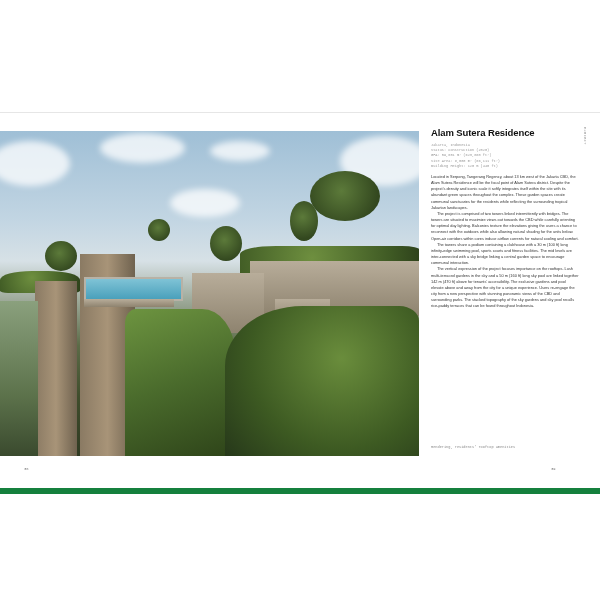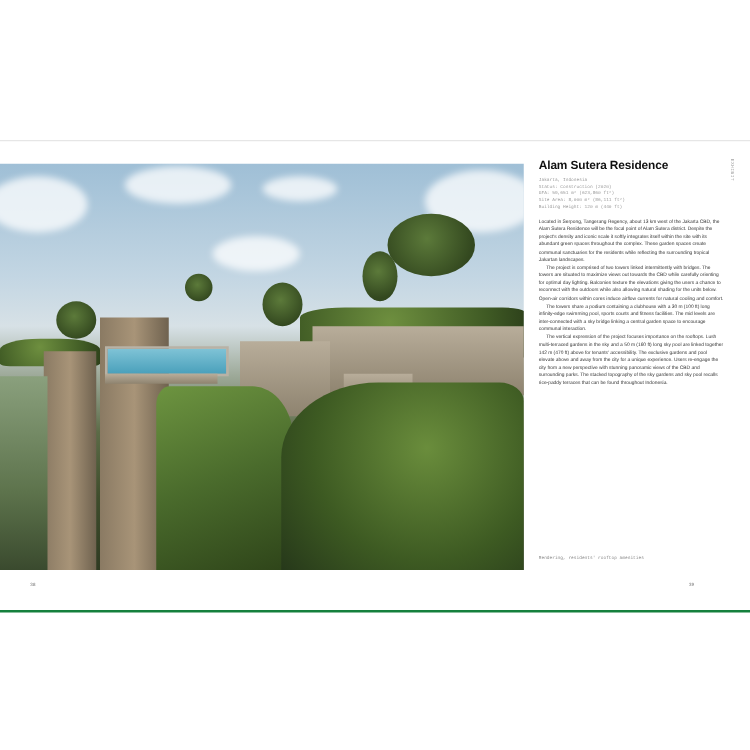--- a/index.html
+++ b/index.html
@@ -1,17 +1,17 @@
 <!DOCTYPE html>
 <html><head>
 <meta charset="utf-8">
 <style>
   html,body{margin:0;padding:0;}
   body{width:600px;height:600px;background:#ffffff;position:relative;overflow:hidden;font-family:"Liberation Sans",sans-serif;}
-  .spread{position:absolute;left:0;top:112px;width:600px;height:375px;background:#ffffff;border-top:1px solid #e6e6e6;border-bottom:2px solid #15803d;}
+  .spread{position:absolute;left:0;top:112px;width:600px;height:375px;background:#ffffff;border-top:1px solid #e6e6e6;border-bottom:6px solid #15803d;}
   .photo{position:absolute;left:0;top:18px;width:419px;height:325px;overflow:hidden;
     background:linear-gradient(180deg,#9fbfd6 0%,#c3d6e3 28%,#d7e1e6 40%,#9eaa9a 52%,#5c6b47 66%,#3f4d2c 82%,#2f3a22 100%);}
   .cloud{position:absolute;border-radius:50%;background:rgba(255,255,255,0.75);filter:blur(3px);}
   .tower{position:absolute;background:linear-gradient(90deg,#8a7a63,#a89478 50%,#6f624f);}
   .green{position:absolute;border-radius:40% 40% 10% 10%;background:radial-gradient(circle at 40% 30%,#6e8f3f,#3f5a24 70%,#2c3f1a);}
   .pool{position:absolute;background:linear-gradient(180deg,#7fc3d6,#4aa0bb);border:2px solid #b8b2a6;}
   .concrete{position:absolute;background:linear-gradient(180deg,#b8ad9a,#8e836f);}
   .tree{position:absolute;border-radius:50%;background:radial-gradient(circle at 45% 40%,#5c7a3a,#33481f 75%);}
   .textcol{position:absolute;left:431px;top:14px;width:148px;}
   .title{font-size:9.5px;font-weight:bold;color:#111;margin:0 0 5px 0;letter-spacing:-0.1px;}

